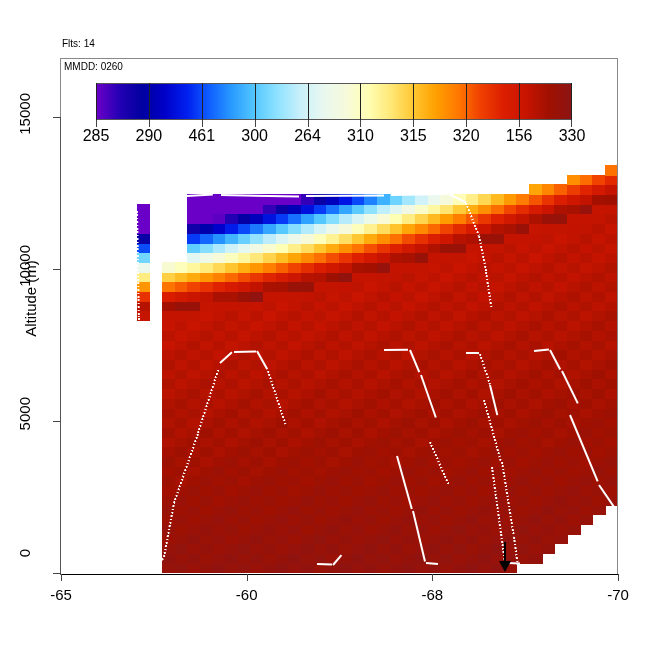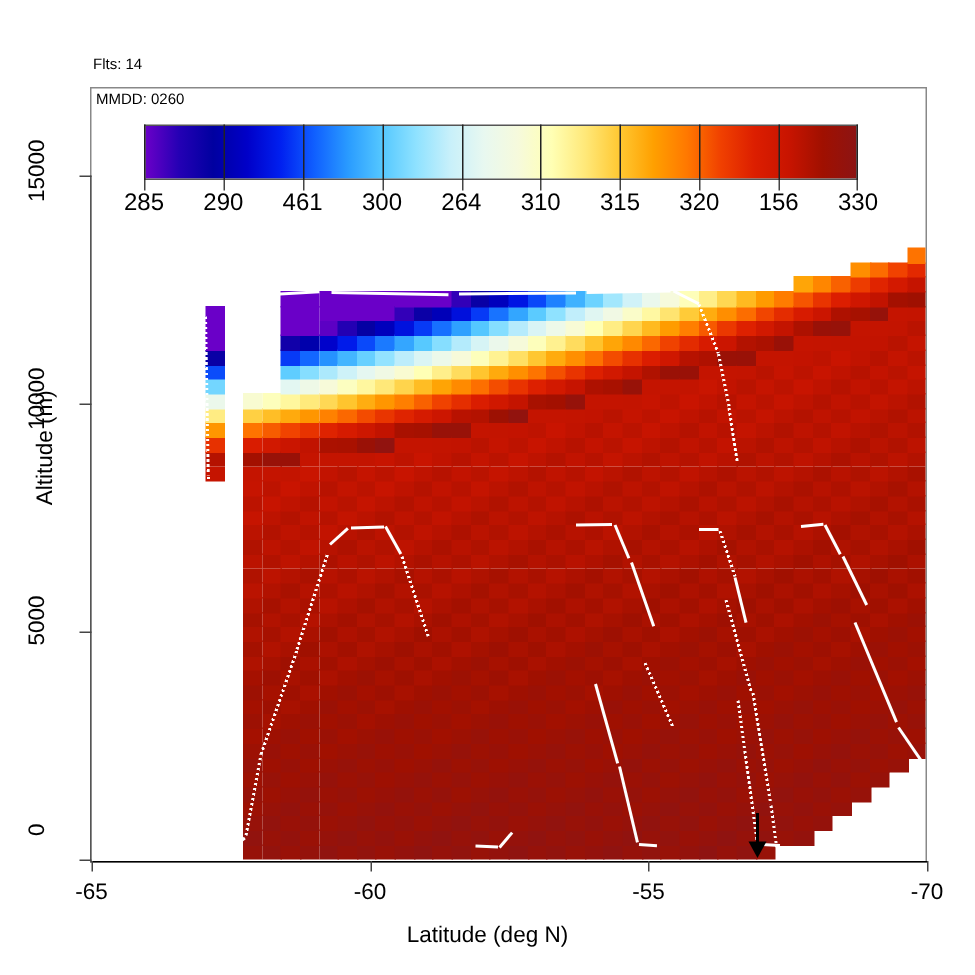--- a/index.html
+++ b/index.html
@@ -1525,29 +1525,28 @@
   </div>
 
   <div class="yaxisline"></div>
   <div class="xaxisline"></div>
   <div id="axes">
       <div class="xtk" style="left: 61px;"></div>
       <div class="xtl" style="left: 61px;">-65</div>
       <div class="xtk" style="left: 246.667px;"></div>
       <div class="xtl" style="left: 246.667px;">-60</div>
       <div class="xtk" style="left: 432.333px;"></div>
-      <div class="xtl" style="left: 432.333px;">-55</div>
+      <div class="xtl" style="left: 432.333px;">-68</div>
       <div class="xtk" style="left: 618px;"></div>
       <div class="xtl" style="left: 618px;">-70</div>
       <div class="ytk" style="top: 573px;"></div>
       <div class="ytl" style="top: 563px; left: 2px; width: 45px; text-align: right; transform: rotate(-90deg); transform-origin: 50% 50%; position: absolute;">0</div>
       <div class="ytk" style="top: 421px;"></div>
       <div class="ytl" style="top: 411px; left: 2px; width: 45px; text-align: right; transform: rotate(-90deg); transform-origin: 50% 50%; position: absolute;">5000</div>
       <div class="ytk" style="top: 269px;"></div>
       <div class="ytl" style="top: 259px; left: 2px; width: 45px; text-align: right; transform: rotate(-90deg); transform-origin: 50% 50%; position: absolute;">10000</div>
       <div class="ytk" style="top: 117px;"></div>
       <div class="ytl" style="top: 107px; left: 2px; width: 45px; text-align: right; transform: rotate(-90deg); transform-origin: 50% 50%; position: absolute;">15000</div>
     </div>
 
-  <div class="xttl">Latitude (deg N)</div>
   <div class="yttl">Altitude (m)</div>
 
 </div>
 
 </body></html>

